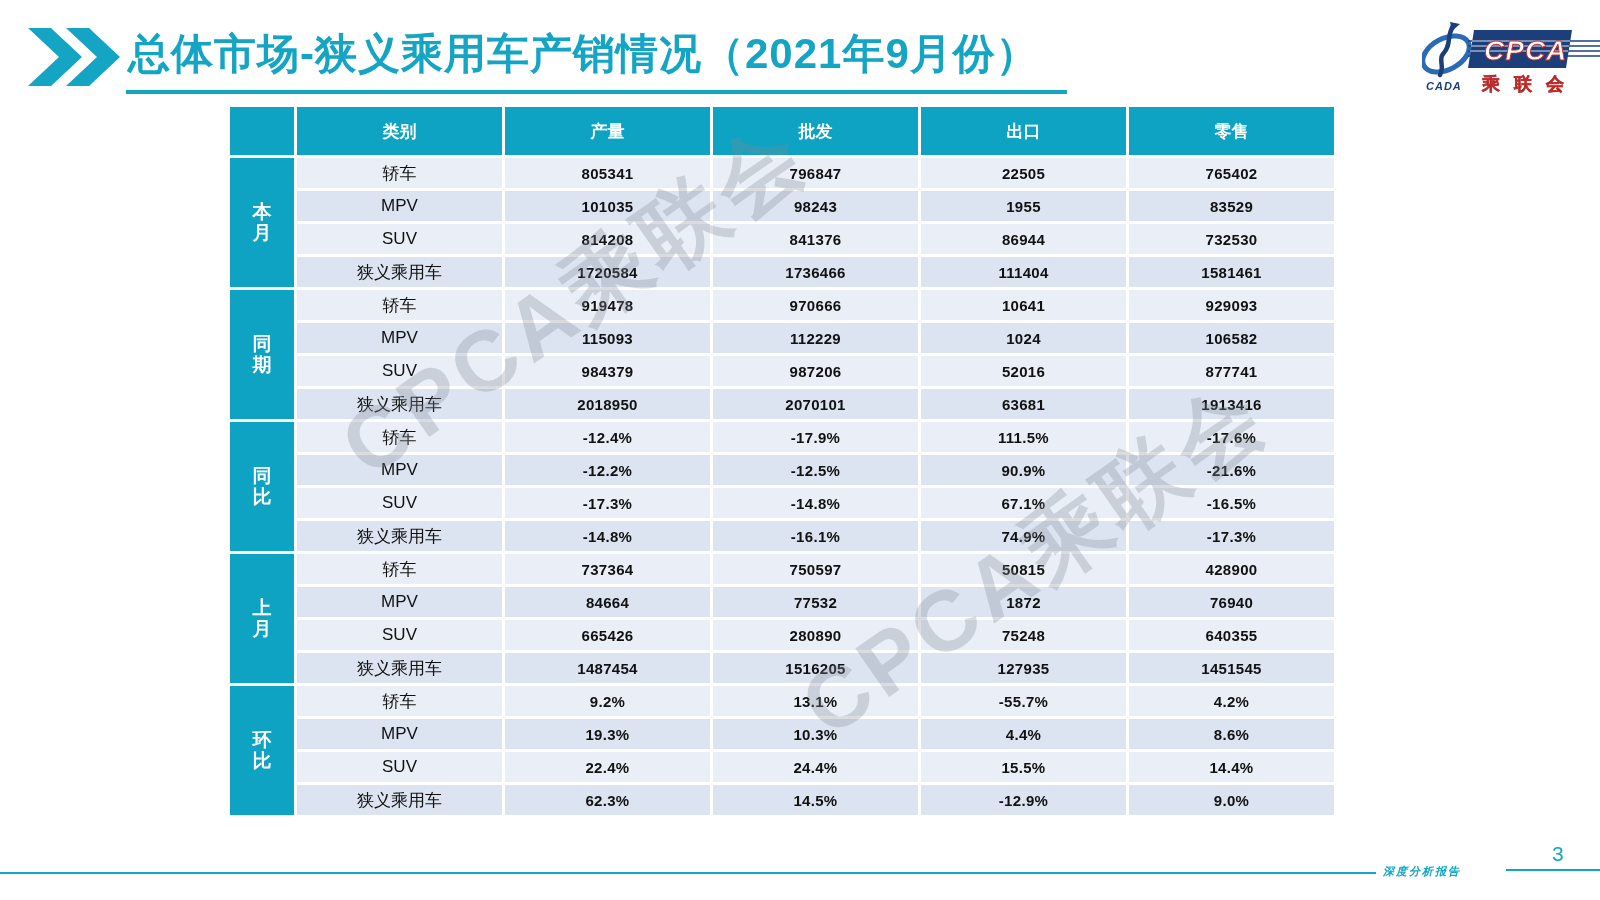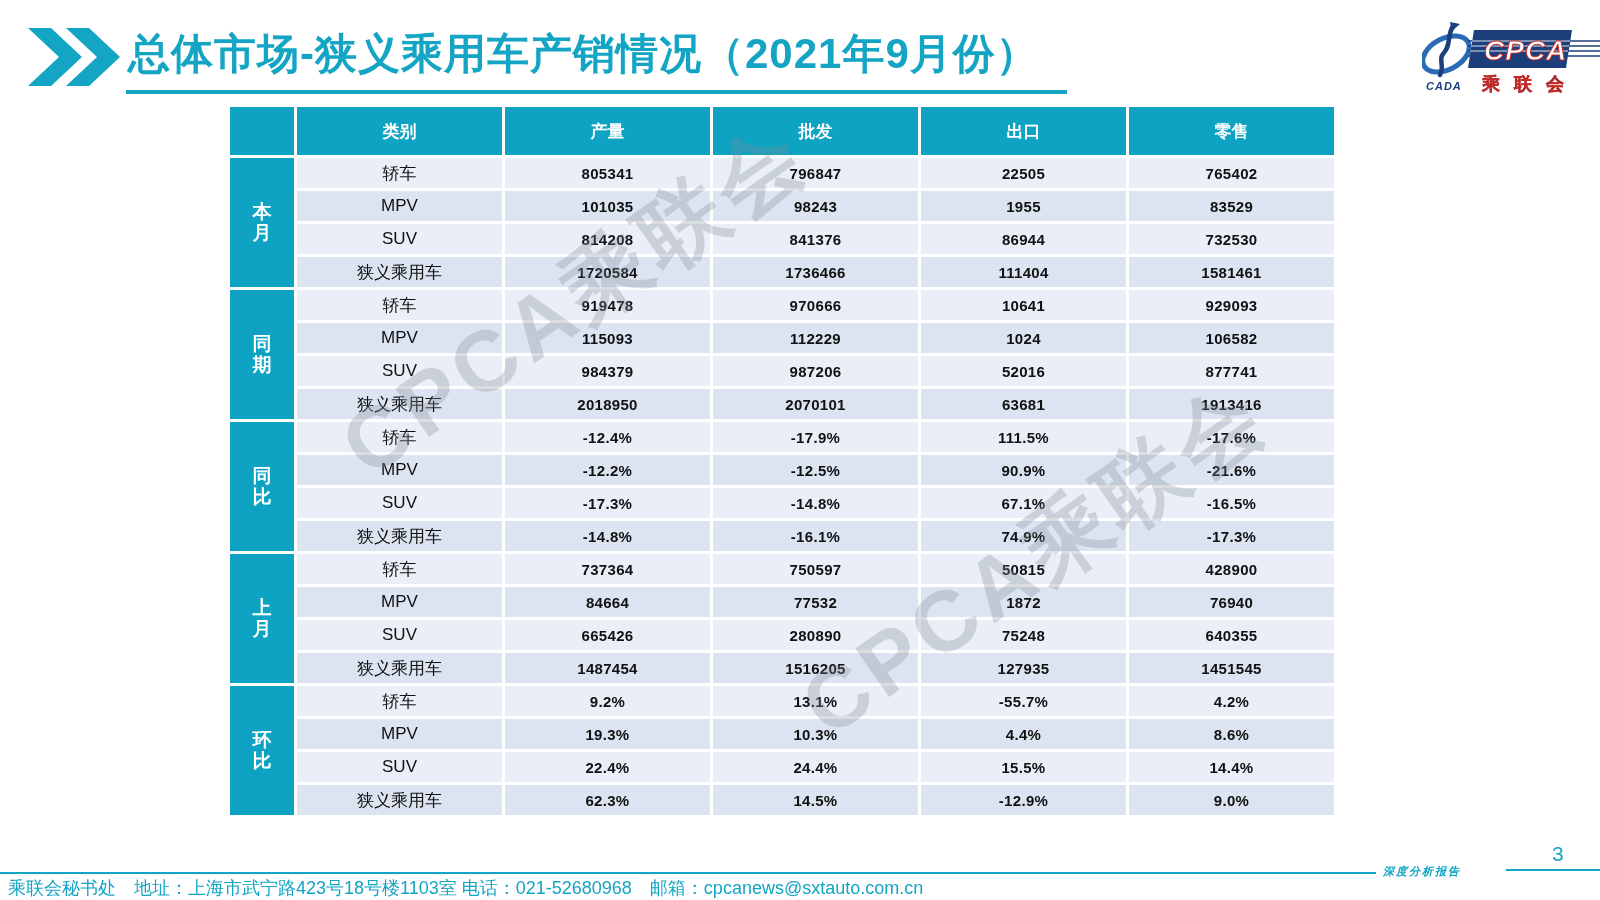--- a/index.html
+++ b/index.html
@@ -282,17 +282,16 @@
           </tr>
         </tbody>
       </table>
   </div>
 
   <div class="wm wm1">CPCA乘联会</div>
   <div class="wm wm2">CPCA乘联会</div>
 
   <div class="footer-line-left"></div>
   <div class="footer-line-right"></div>
-  <div class="footer-contact">乘联会秘书处　地址：上海市武宁路423号18号楼1103室 电话：021-52680968　邮箱：cpcanews@sxtauto.com.cn</div>
   <div class="report-label">深度分析报告</div>
   <div class="page-number">3</div>
 
 </div>
 
 </body></html>

